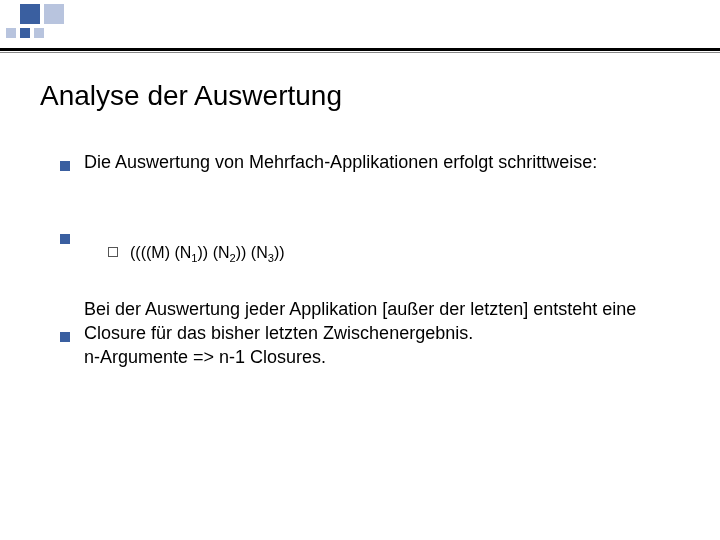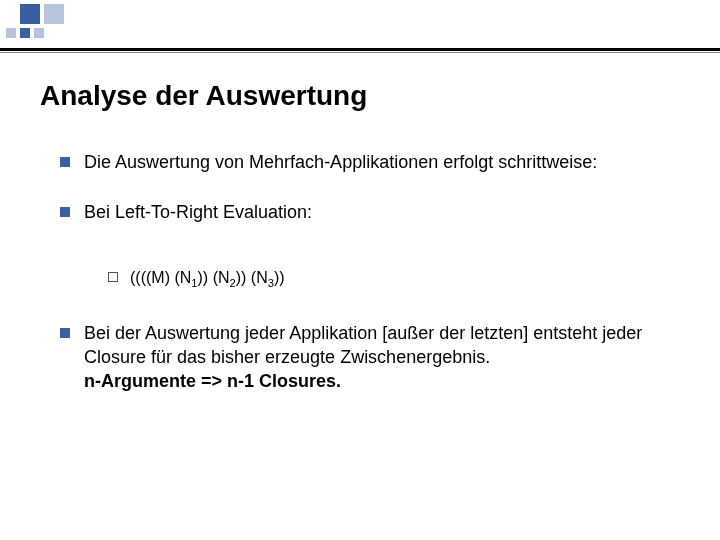--- a/index.html
+++ b/index.html
@@ -49,33 +49,33 @@
     top: 52px;
     width: 720px;
     height: 1px;
     background: #888;
   }
   .title {
     position: absolute;
     left: 40px;
     top: 80px;
     font-size: 28px;
-    font-weight: bold;
+    font-weight: normal;
   }
   .body {
     position: absolute;
     left: 60px;
     top: 150px;
     right: 40px;
     font-size: 18px;
     line-height: 1.35;
   }
   .l1 {
     display: flex;
-    align-items: flex-start;
+    align-items: center;
     margin-bottom: 26px;
   }
   .l1 .bullet {
     flex: 0 0 auto;
     width: 10px;
     height: 10px;
     background: #3a5fa0;
     margin-top: 7px;
     margin-right: 14px;
   }
@@ -95,21 +95,21 @@
     flex: 0 0 auto;
     width: 10px;
     height: 10px;
     border: 1px solid #555;
     margin-top: 5px;
     margin-right: 12px;
     box-sizing: border-box;
   }
   .l2 .text { flex: 1 1 auto; }
   sub { font-size: 0.7em; vertical-align: sub; }
-  .bold { font-weight: bold; }
+  .bold { font-weight: normal; }
 </style>
 </head>
 <body>
 
 <div class="slide">
 
   <div class="deco">
     <div class="sq big1"></div>
     <div class="sq big2"></div>
     <div class="sq s1"></div>
@@ -124,37 +124,36 @@
   <div class="body">
 
     <div class="l1">
       <div class="bullet"></div>
       <div class="text">Die Auswertung von Mehrfach-Applikationen erfolgt schrittweise:</div>
     </div>
 
     <div class="l1">
       <div class="bullet"></div>
       <div class="text">
-        <span>Bei Left-To-Right Evaluation:</span>
         <div class="l2wrap">
 
           <div class="l2">
             <div class="box"></div>
             <div class="text">
               <span>((((M) (N</span><sub>1</sub><span>)) (N</span><sub>2</sub><span>)) (N</span><sub>3</sub><span>))</span>
             </div>
           </div>
 
 
         </div>
       </div>
     </div>
 
     <div class="l1">
       <div class="bullet"></div>
       <div class="text">
-        <span>Bei der Auswertung jeder Applikation [außer der letzten] entsteht jeder Closure für das bisher erzeugte Zwischenergebnis.</span><br>
+        <span>Bei der Auswertung jeder Applikation [außer der letzten] entsteht eine Closure für das bisher letzten Zwischenergebnis.</span><br>
         <span class="bold">n-Argumente =&gt; n-1 Closures.</span>
       </div>
     </div>
 
   </div>
 </div>
 
 </body></html>

